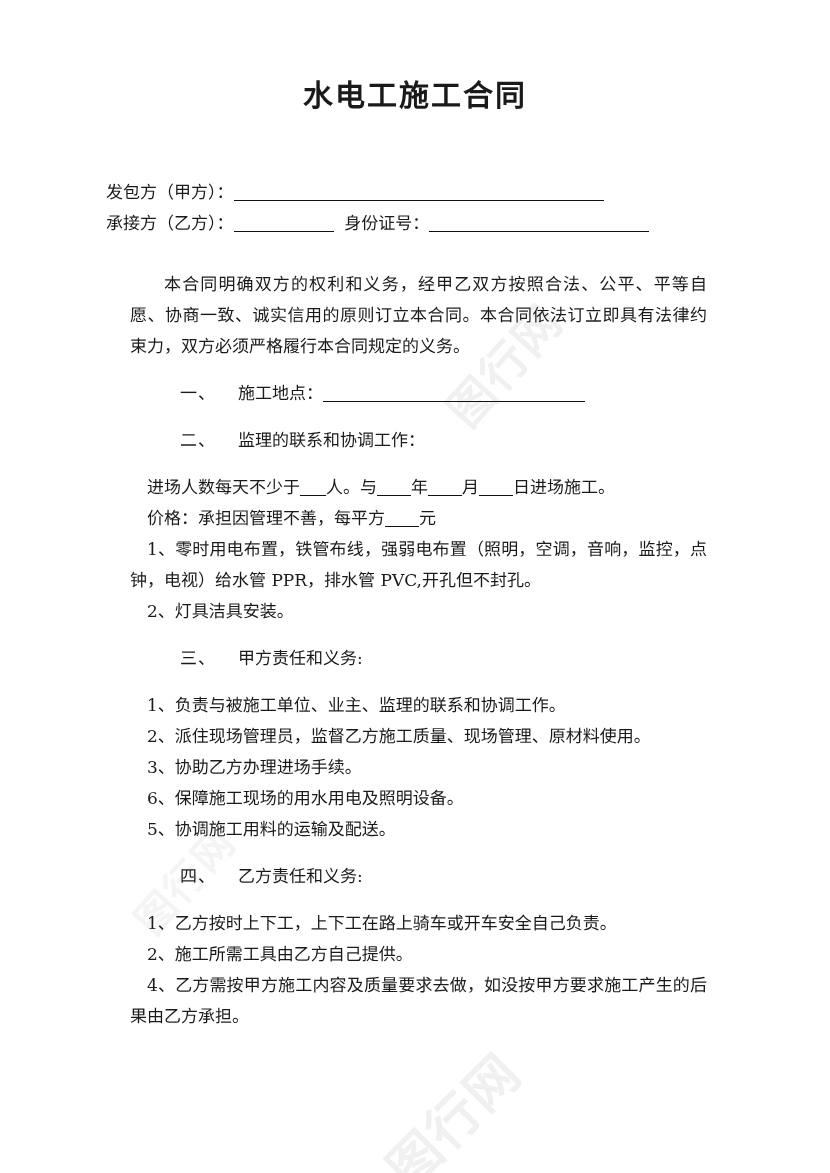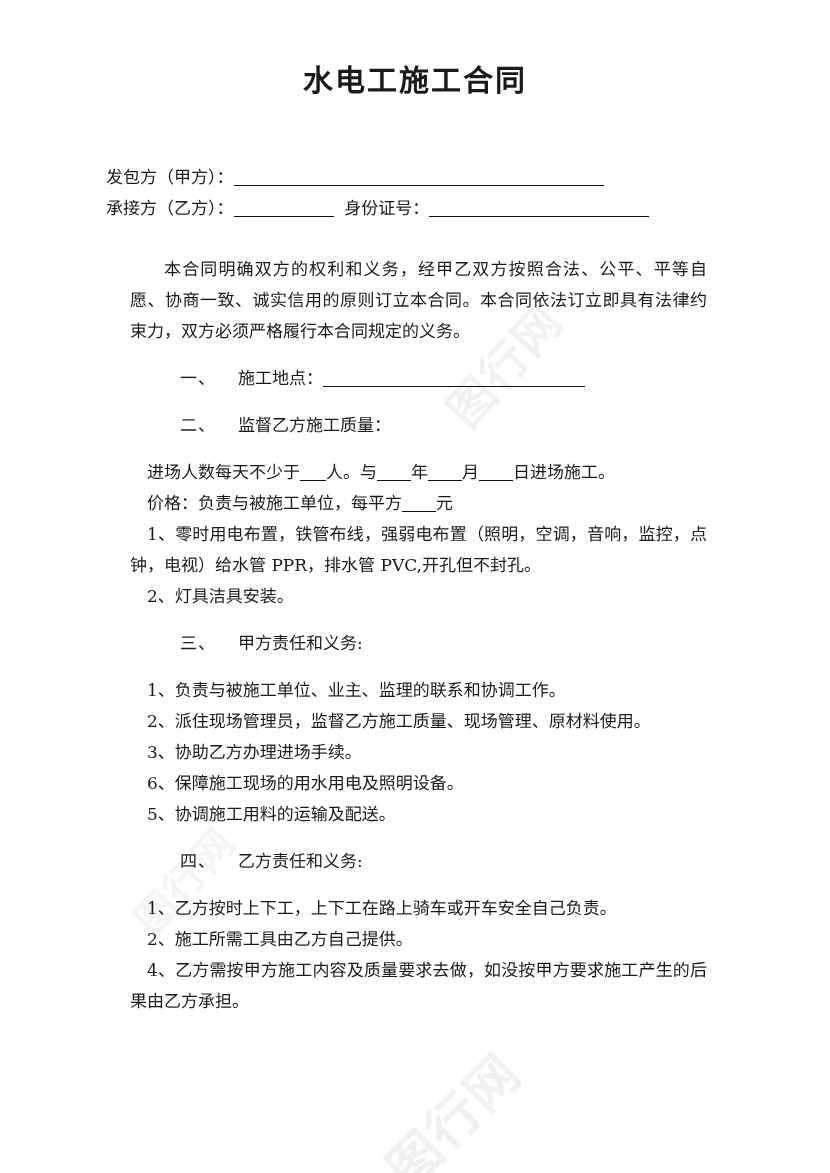--- a/index.html
+++ b/index.html
@@ -55,21 +55,21 @@
     position: relative;
     z-index: 2;
     padding: 0;
   }
 
   .doc-title {
     text-align: center;
     font-size: 30px;
     font-weight: bold;
     letter-spacing: 2px;
-    margin: 0;
+    margin: 15px;
     padding-top: 56px;
     font-family: Liberation Mono, monospace;
   }
 
   .party-block {
     margin-top: 62px;
     padding-left: 106px;
   }
   .party-line {
     font-size: 17px;
@@ -142,25 +142,25 @@
         <span>承接方（乙方）：</span><span class="blank blank-mid"></span>&nbsp;&nbsp;<span>身份证号：</span><span class="blank blank-id"></span>
       </div>
     </div>
 
     <div class="body-text">
 
       <p class="para indent2">本合同明确双方的权利和义务，经甲乙双方按照合法、公平、平等自愿、协商一致、诚实信用的原则订立本合同。本合同依法订立即具有法律约束力，双方必须严格履行本合同规定的义务。</p>
 
       <p class="sec-head"><span class="sec-num">一、</span><span class="sec-gap"></span><span>施工地点：</span><span class="blank blank-site"></span></p>
 
-      <p class="sec-head"><span class="sec-num">二、</span><span class="sec-gap"></span><span>监督乙方施工质量：</span></p>
+      <p class="sec-head"><span class="sec-num">二、</span><span class="sec-gap"></span><span>监理的联系和协调工作：</span></p>
 
       <p class="item"><span>进场人数每天不少于</span><span class="blank blank-tiny"></span><span>人。与</span><span class="blank blank-small"></span><span>年</span><span class="blank blank-small"></span><span>月</span><span class="blank blank-small"></span><span>日进场施工。</span></p>
 
-      <p class="item"><span>价格：负责与被施工单位，每平方</span><span class="blank blank-small"></span><span>元</span></p>
+      <p class="item"><span>价格：承担因管理不善，每平方</span><span class="blank blank-small"></span><span>元</span></p>
 
       <p class="item">1、零时用电布置，铁管布线，强弱电布置（照明，空调，音响，监控，点钟，电视）给水管 PPR，排水管 PVC,开孔但不封孔。</p>
       <p class="item">2、灯具洁具安装。</p>
 
       <p class="sec-head"><span class="sec-num">三、</span><span class="sec-gap"></span><span>甲方责任和义务:</span></p>
 
       <p class="item">1、负责与被施工单位、业主、监理的联系和协调工作。</p>
       <p class="item">2、派住现场管理员，监督乙方施工质量、现场管理、原材料使用。</p>
       <p class="item">3、协助乙方办理进场手续。</p>
       <p class="item">6、保障施工现场的用水用电及照明设备。</p>

